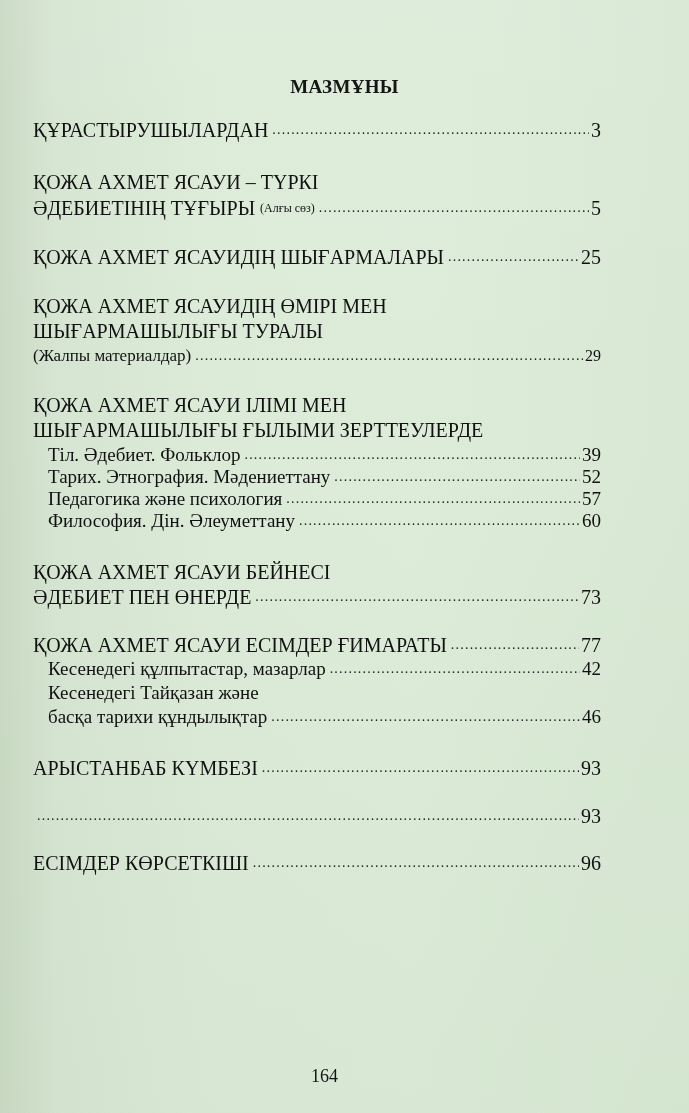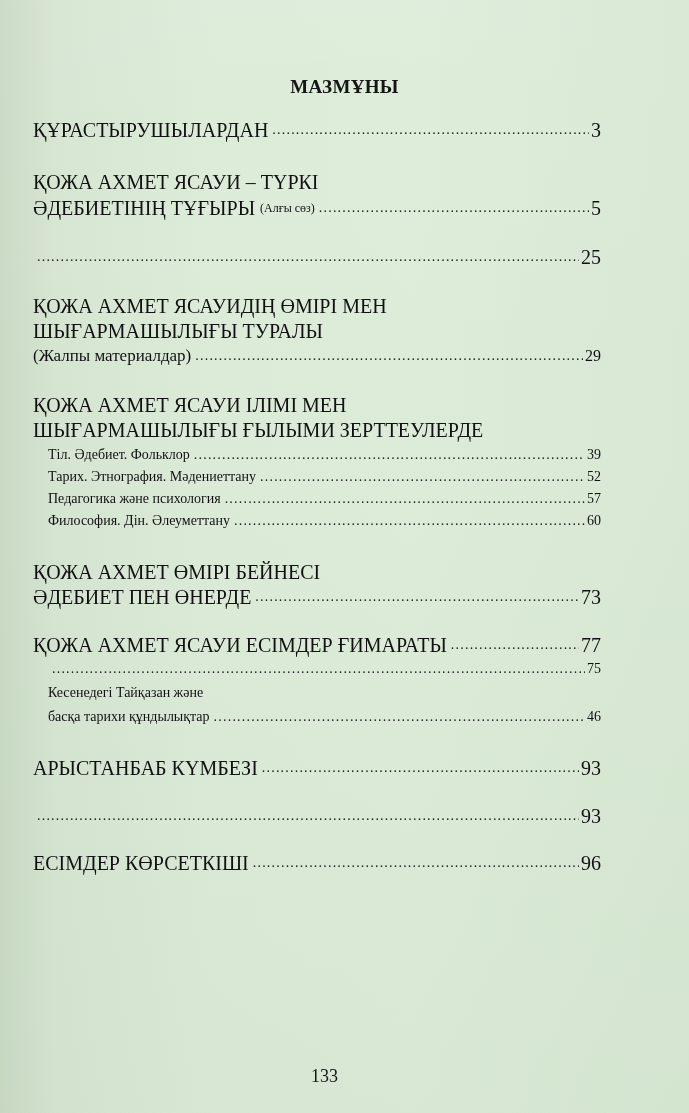--- a/index.html
+++ b/index.html
@@ -45,21 +45,21 @@
       height: 24px;
       font-size: 20px;
       line-height: 24px;
       white-space: nowrap;
       display: flex;
       align-items: center;
     }
     .line.sub {
       left: 15px;
       width: 553px;
-      font-size: 14px;
+      font-size: 19px;
       font-family: "Liberation Serif", serif;
     }
     .line .text {
       flex: 0 0 auto;
     }
     .line .small {
       font-size: 12px;
     }
     .line .dots {
       flex: 1 1 auto;
@@ -105,20 +105,21 @@
     <span class="text">ҚОЖА АХМЕТ ЯСАУИ – ТҮРКІ</span>
   </div>
   <div class="line" style="top:196px">
     <span class="text">ӘДЕБИЕТІНІҢ ТҰҒЫРЫ</span>
     <span class="text small" style="margin-left:5px">(Алғы сөз)</span>
     <span class="dots"></span>
     <span class="page">5</span>
   </div>
 
   <div class="line" style="top:245px">
+    <span class="text">ҚОЖА АХМЕТ ЯСАУИДІҢ ШЫҒАРМАЛАРЫ</span>
     <span class="dots"></span>
     <span class="page">25</span>
   </div>
 
   <div class="line" style="top:294px">
     <span class="text">ҚОЖА АХМЕТ ЯСАУИДІҢ ӨМІРІ МЕН</span>
   </div>
   <div class="line" style="top:319px">
     <span class="text">ШЫҒАРМАШЫЛЫҒЫ ТУРАЛЫ</span>
   </div>
@@ -149,36 +150,37 @@
     <span class="dots"></span>
     <span class="page">57</span>
   </div>
   <div class="line sub" style="top:509px">
     <span class="text">Философия. Дін. Әлеуметтану</span>
     <span class="dots"></span>
     <span class="page">60</span>
   </div>
 
   <div class="line" style="top:560px">
-    <span class="text">ҚОЖА АХМЕТ ӨМІРІ БЕЙНЕСІ</span>
+    <span class="text">ҚОЖА АХМЕТ ЯСАУИ БЕЙНЕСІ</span>
   </div>
   <div class="line" style="top:585px">
     <span class="text">ӘДЕБИЕТ ПЕН ӨНЕРДЕ</span>
     <span class="dots"></span>
     <span class="page">73</span>
   </div>
 
   <div class="line" style="top:633px">
     <span class="text">ҚОЖА АХМЕТ ЯСАУИ ЕСІМДЕР ҒИМАРАТЫ</span>
     <span class="dots"></span>
     <span class="page">77</span>
   </div>
   <div class="line sub" style="top:657px">
-    <span class="dots"></span>
-    <span class="page">75</span>
+    <span class="text">Кесенедегі құлпытастар, мазарлар</span>
+    <span class="dots"></span>
+    <span class="page">42</span>
   </div>
   <div class="line sub" style="top:681px">
     <span class="text">Кесенедегі Тайқазан және</span>
   </div>
   <div class="line sub" style="top:705px">
     <span class="text">басқа тарихи құндылықтар</span>
     <span class="dots"></span>
     <span class="page">46</span>
   </div>
 
@@ -194,13 +196,13 @@
   </div>
 
   <div class="line" style="top:851px">
     <span class="text">ЕСІМДЕР КӨРСЕТКІШІ</span>
     <span class="dots"></span>
     <span class="page">96</span>
   </div>
 
 </div>
 
-<div class="page-number">133</div>
+<div class="page-number">164</div>
 
 </body></html>

